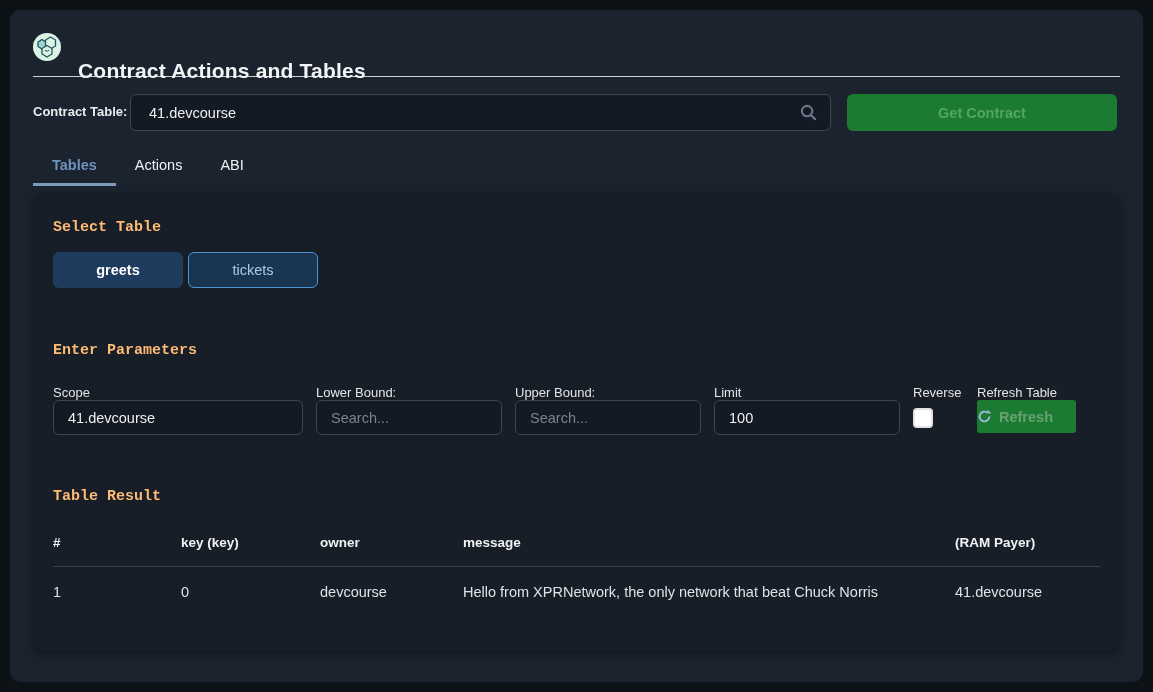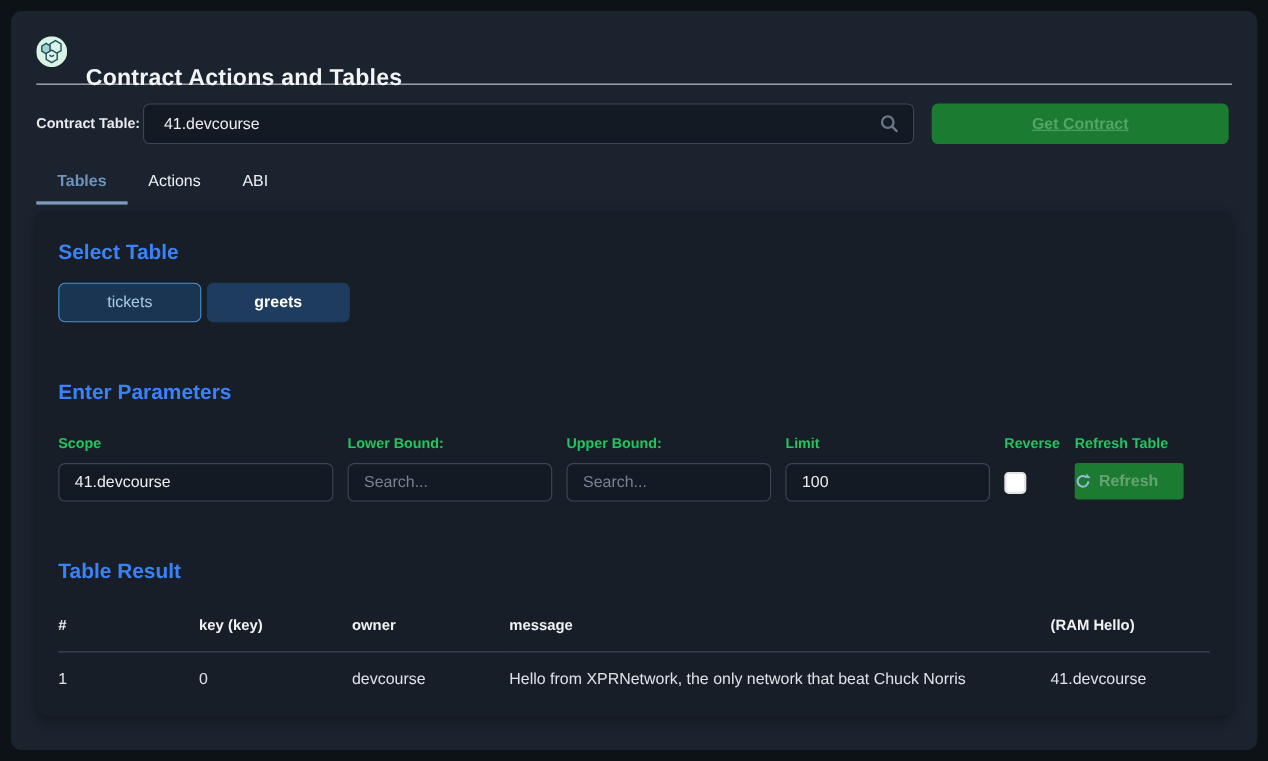--- a/index.html
+++ b/index.html
@@ -42,21 +42,20 @@
   .search-icon { position: absolute; right: 13px; top: 9px; width: 19px; height: 19px; }
   .btn-get-contract {
     margin-left: 16px;
     width: 270px; height: 37px;
     background: #1b7c31;
     border: none; border-radius: 6px;
     color: #53a563;
     font-size: 14.5px; font-weight: bold;
     font-family: "Liberation Sans", sans-serif;
     cursor: pointer;
-    text-decoration: underline;
   }
   
   .tabs { display: flex; margin-top: 23px; height: 32px; }
   .tab {
     padding: 0 19px;
     font-size: 14.5px;
     color: #eef1f4;
     display: flex; align-items: flex-start;
     padding-top: 3px;
     cursor: pointer;
@@ -69,21 +68,21 @@
   }
   
   .panel {
     margin-top: 6px;
     height: 459px;
     background: #171e28;
     border-radius: 9px;
     box-shadow: 0 4px 10px rgba(0,0,0,0.35);
     padding: 27px 20px 0 20px;
   }
-  .section-heading { font-size: 19px; font-weight: bold; color: #3b82f6; }
+  .section-heading { font-size: 15px; font-weight: bold; color: #fdba74; font-family: Liberation Mono, monospace; }
   
   .table-btns { display: flex; gap: 5px; margin-top: 16px; }
   .table-btn {
     width: 130px; height: 36px;
     border-radius: 6px;
     font-size: 14.5px;
     font-family: "Liberation Sans", sans-serif;
     cursor: pointer;
   }
   .table-btn.selected {
@@ -94,21 +93,21 @@
   }
   .table-btn.unselected {
     background: #1a3551;
     border: 1px solid #4b91d3;
     color: #abcae9;
   }
   
   .params-heading { margin-top: 54px; }
   .params-row { display: flex; margin-top: 26px; gap: 13px; }
   .param-field { display: flex; flex-direction: column; }
-  .param-label { font-size: 13px; font-weight: bold; color: #22c55e; margin-bottom: 11px; white-space: nowrap; }
+  .param-label { font-size: 13px; font-weight: normal; color: #e5e5e5; white-space: nowrap; }
   .param-input { height: 35px; padding: 0 14px; }
   .w-scope { width: 250px; }
   .w-bound { width: 186px; }
   .w-reverse { width: 51px; }
   .w-refresh { width: 100px; }
   .checkbox {
     appearance: none; -webkit-appearance: none;
     width: 20px; height: 20px;
     background: #ffffff;
     border: 2px solid #e3e3e3;
@@ -178,22 +177,22 @@
   <div class="tabs">
     <div class="tab active">Tables</div>
     <div class="tab">Actions</div>
     <div class="tab">ABI</div>
   </div>
 
   <div class="panel">
 
     <div class="section-heading">Select Table</div>
     <div class="table-btns">
+      <button class="table-btn selected">greets</button>
       <button class="table-btn unselected">tickets</button>
-      <button class="table-btn selected">greets</button>
     </div>
 
     <div class="section-heading params-heading">Enter Parameters</div>
 
     <div class="params-row">
       <div class="param-field w-scope">
         <div class="param-label">Scope</div>
         <input class="text-input param-input" type="text" value="41.devcourse" style="">
       </div>
       <div class="param-field w-bound">
@@ -233,21 +232,21 @@
           <col class="col-owner">
           <col class="col-msg">
           <col class="col-ram">
       </colgroup>
       <thead>
         <tr>
           <th>#</th>
           <th>key (key)</th>
           <th>owner</th>
           <th>message</th>
-          <th>(RAM Hello)</th>
+          <th>(RAM Payer)</th>
         </tr>
       </thead>
       <tbody>
         <tr>
           <td>1</td>
           <td>0</td>
           <td>devcourse</td>
           <td>Hello from XPRNetwork, the only network that beat Chuck Norris</td>
           <td>41.devcourse</td>
         </tr>

